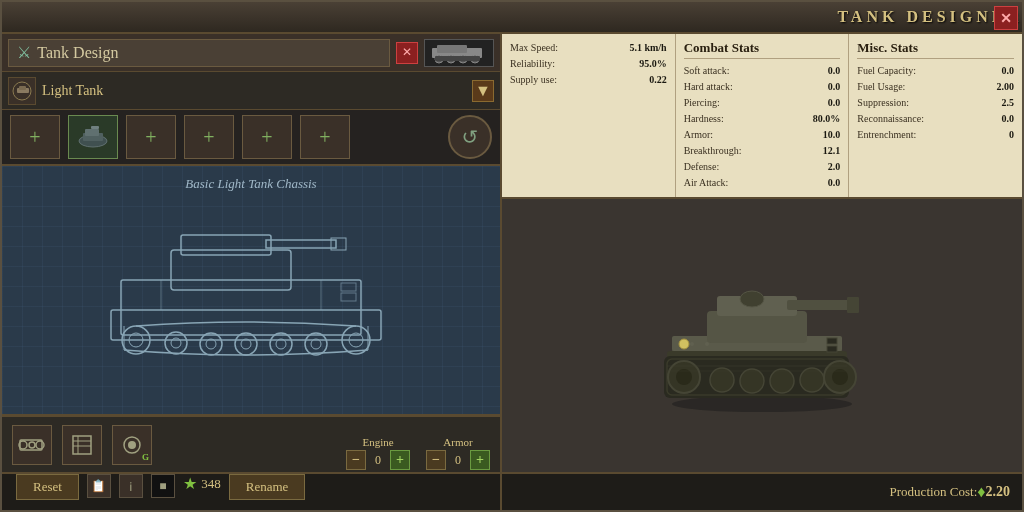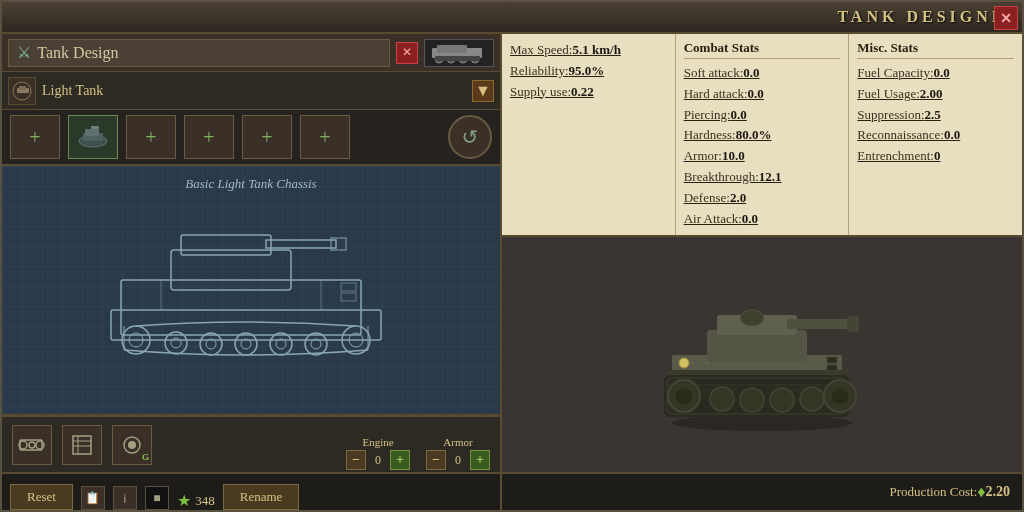--- a/index.html
+++ b/index.html
@@ -295,22 +295,22 @@
       color: #d4c080;
       min-width: 16px;
       text-align: center;
     }
 
     
     .bottom-bar {
       height: 38px;
       background: #1e1c18;
       display: flex;
-      align-items: flex-end;
-      padding: 0 8px;
+      align-items: flex-start;
+      padding: 0 14px;
       gap: 8px;
       border-top: 2px solid #5a4a30;
     }
     .reset-btn {
       background: #4a3a20;
       border: 1px solid #7a6a40;
       color: #d4c080;
       padding: 4px 16px;
       font-size: 13px;
       cursor: pointer;
@@ -376,24 +376,24 @@
     .stats-header {
       font-size: 13px;
       font-weight: bold;
       color: #2a2010;
       margin-bottom: 4px;
       border-bottom: 1px solid #b0a080;
       padding-bottom: 2px;
     }
     .stat-line {
       display: flex;
-      font-size: 13px;
+      justify-content: space-between;
+      font-size: 10px;
       line-height: 1.6;
       color: #2a2010;
-      text-decoration: underline;
     }
     .stat-name { color: #3a3020; }
     .stat-val { color: #1a1810; font-weight: bold; }
 
     
     .model-area {
       flex: 1;
       background: #3a3530;
       display: flex;
       flex-direction: column;

